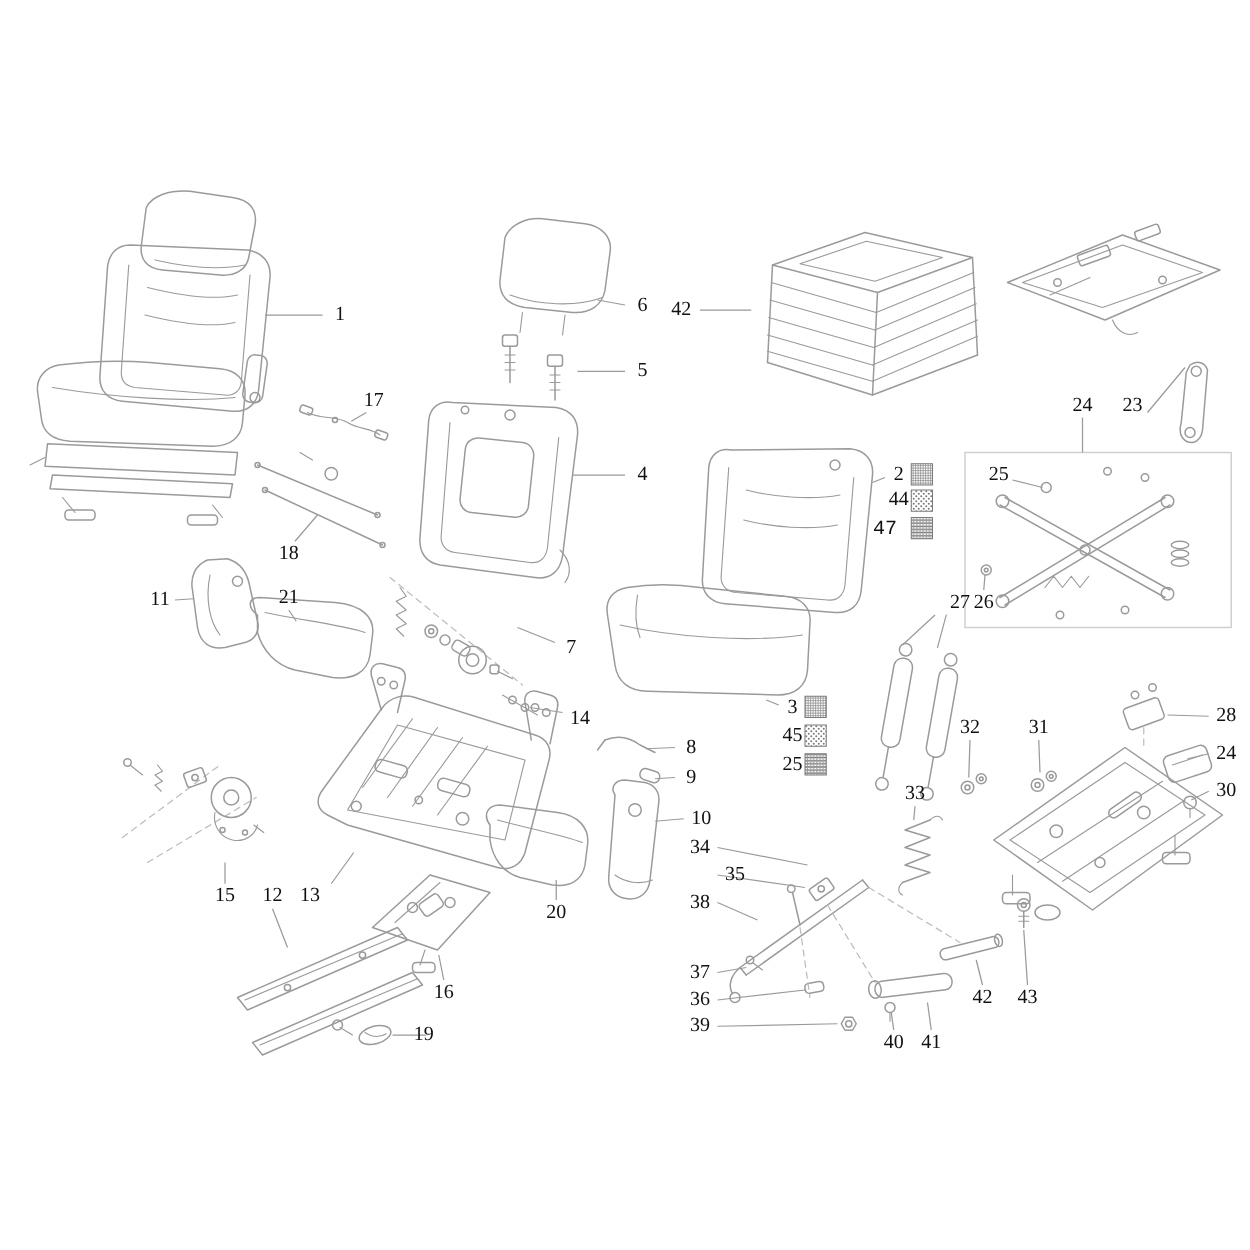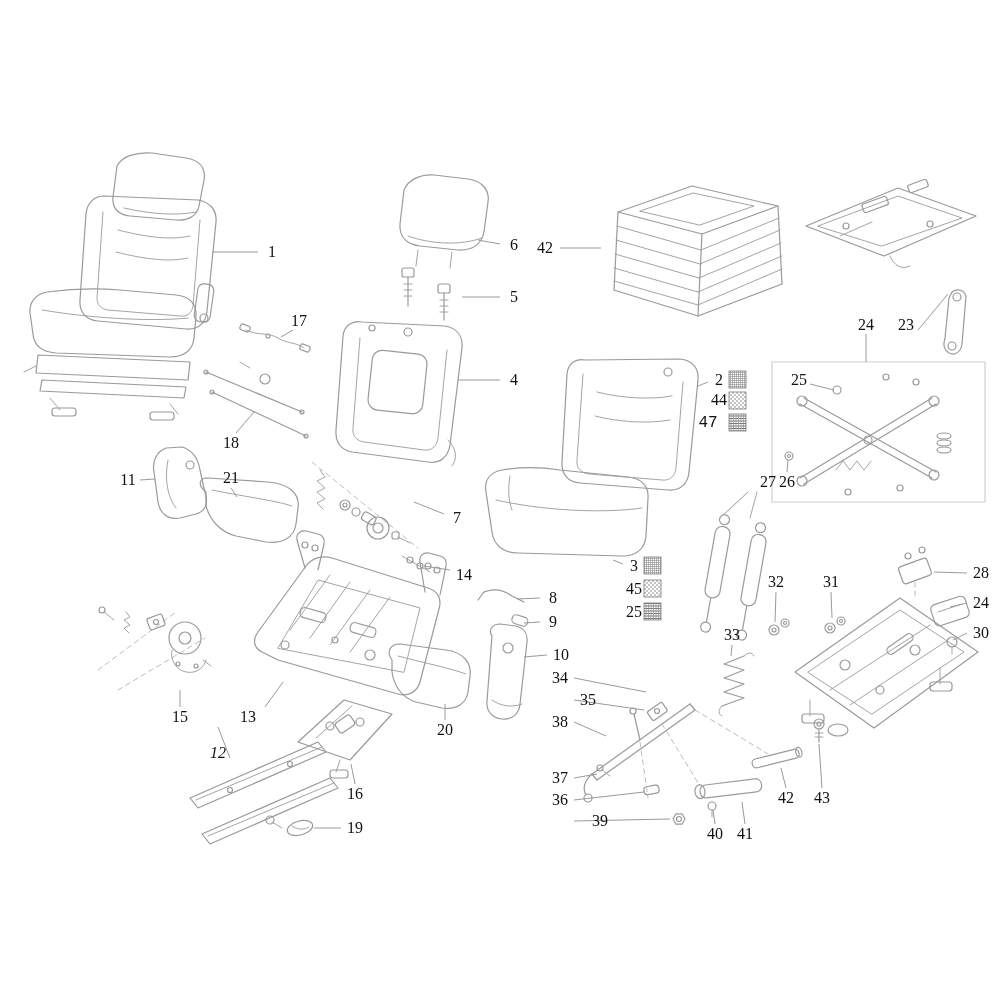--- a/index.html
+++ b/index.html
@@ -439,26 +439,26 @@
     <div class="callout" style="left: 981px; top: 573px; text-align: right;">28</div>
     <div class="callout" style="left: 831px; top: 582px;">31</div>
     <div class="callout" style="left: 776px; top: 582px;">32</div>
     <div class="callout" style="left: 981px; top: 603px;">24</div>
     <div class="callout" style="left: 981px; top: 633px;">30</div>
     <div class="callout" style="left: 561px; top: 655px;">10</div>
     <div class="callout" style="left: 732px; top: 635px;">33</div>
     <div class="callout" style="left: 560px; top: 678px;">34</div>
     <div class="callout" style="left: 588px; top: 700px;">35</div>
     <div class="callout" style="left: 180px; top: 717px;">15</div>
-    <div class="callout" style="left: 218px; top: 753px; font-style: italic;">12</div>
+    <div class="callout" style="left: 218px; top: 717px;">12</div>
     <div class="callout" style="left: 248px; top: 717px;">13</div>
     <div class="callout" style="left: 445px; top: 730px;">20</div>
     <div class="callout" style="left: 560px; top: 722px;">38</div>
     <div class="callout" style="left: 355px; top: 794px;">16</div>
     <div class="callout" style="left: 560px; top: 778px;">37</div>
     <div class="callout" style="left: 560px; top: 800px;">36</div>
-    <div class="callout" style="left: 560px; top: 821px; margin-left: 40px;">39</div>
-    <div class="callout" style="left: 355px; top: 828px;">19</div>
+    <div class="callout" style="left: 560px; top: 821px;">39</div>
+    <div class="callout" style="left: 339px; top: 828px;">19</div>
     <div class="callout" style="left: 715px; top: 834px;">40</div>
     <div class="callout" style="left: 745px; top: 834px;">41</div>
     <div class="callout" style="left: 786px; top: 798px;">42</div>
     <div class="callout" style="left: 822px; top: 798px;">43</div>
   </div>
 
 </body></html>

